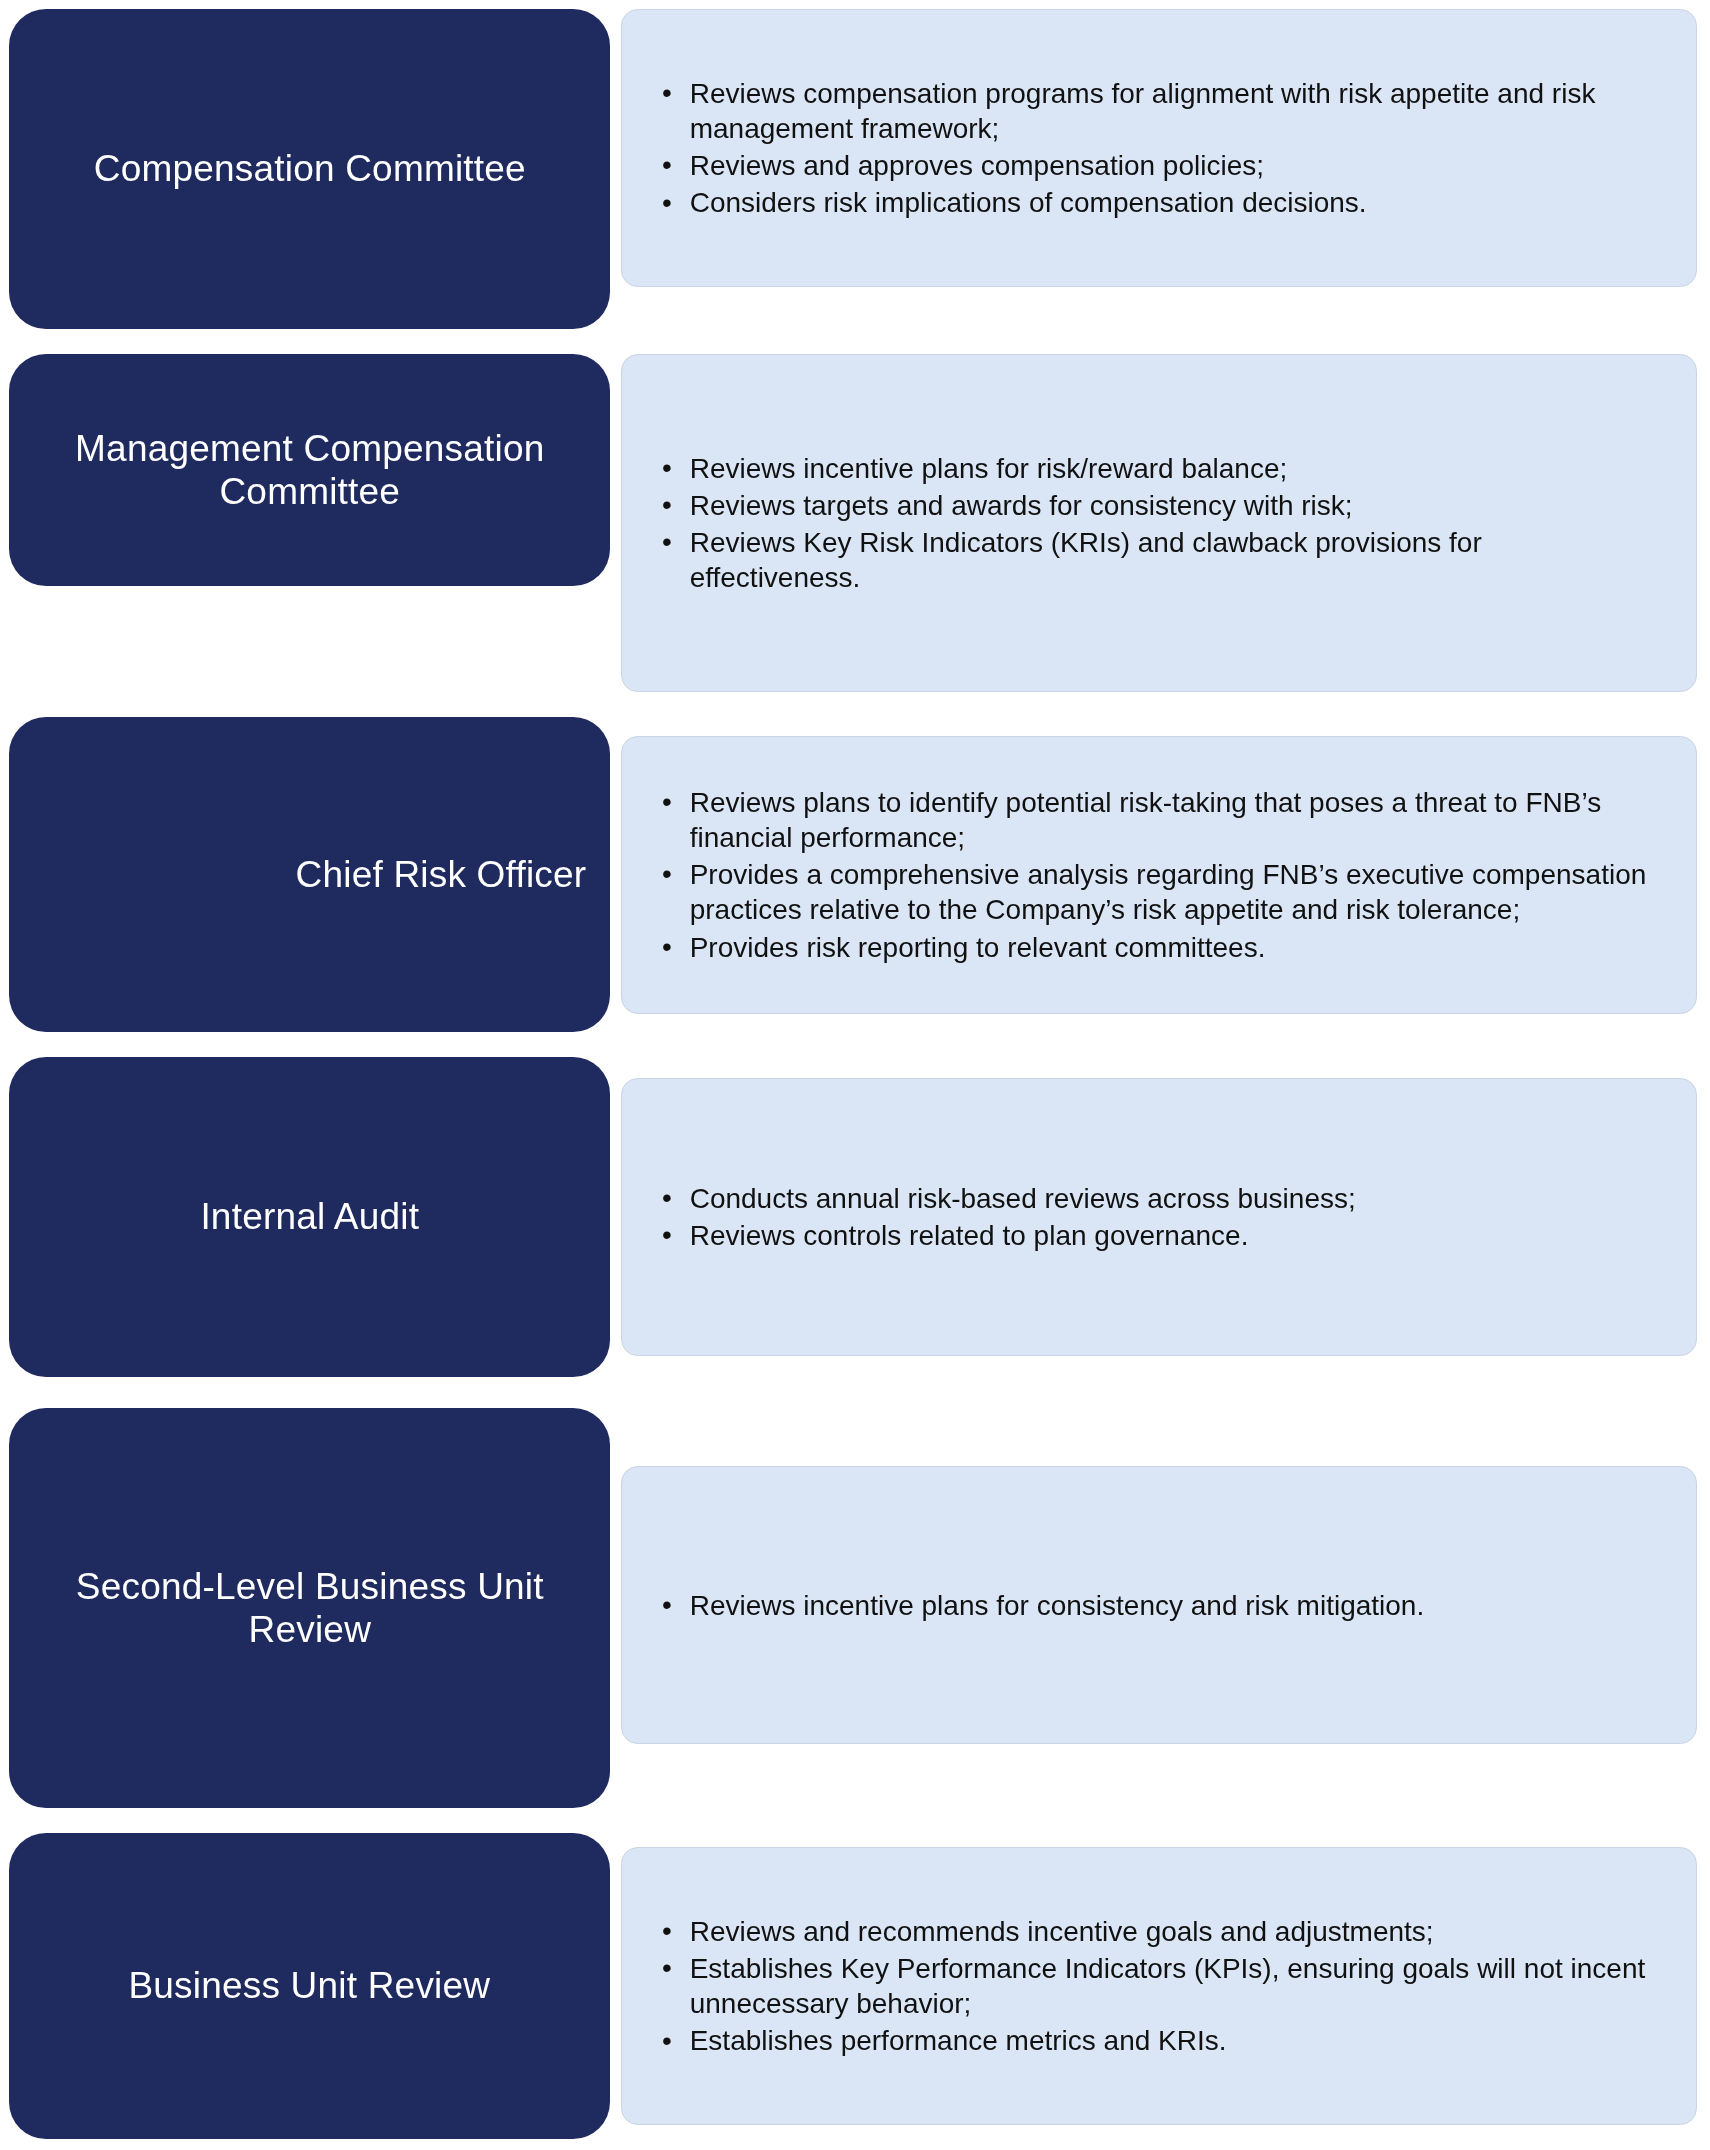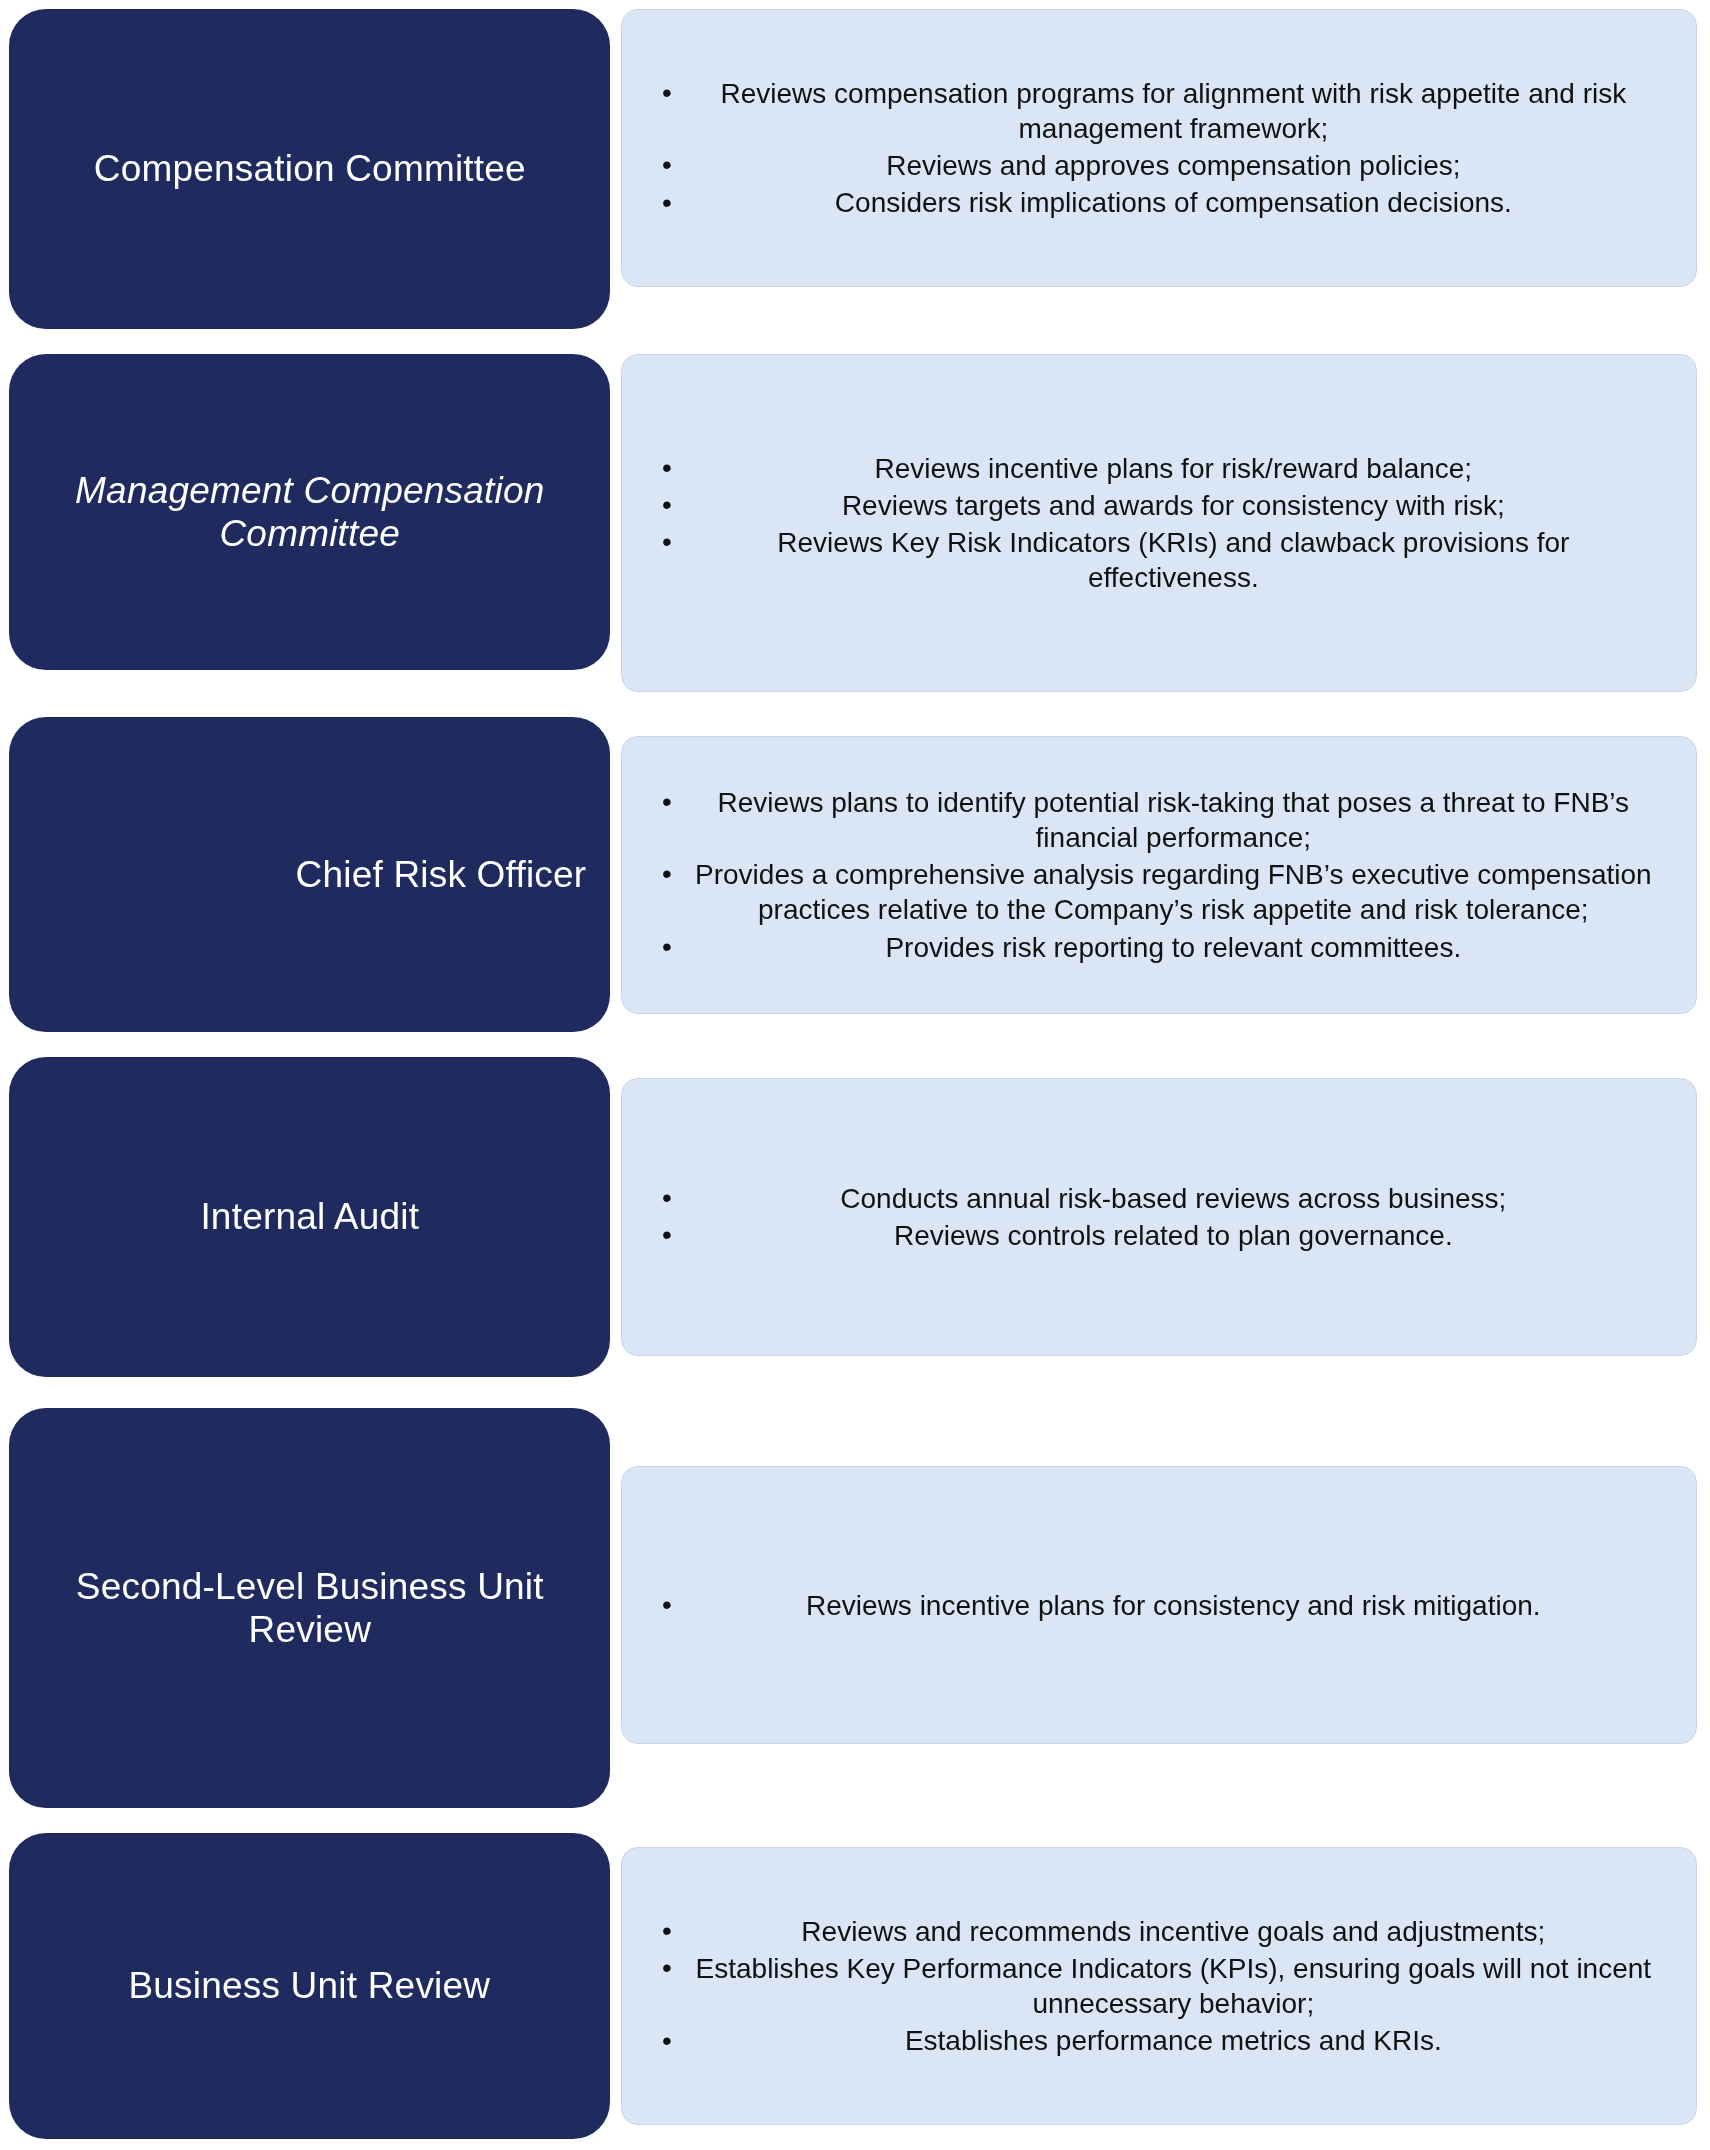--- a/index.html
+++ b/index.html
@@ -61,21 +61,20 @@
     margin-left: 11px;
     display: flex;
     align-items: center;
     padding: 13px 24px 13px 16.7px;
   }
   ul.bullets {
     margin: 15px;
     padding: 0 0 0 32px;
     list-style: none;
     width: 100%;
-    text-align: center;
   }
   ul.bullets li {
     position: relative;
     font-size: 28px;
     line-height: 1.26;
     color: #111111;
     margin: 0 0 1.9px 0;
     padding-left: 3.7px;
   }
   ul.bullets li:last-child {
@@ -87,21 +86,21 @@
     left: -24px;
     top: -0.9px;
     font-size: 28px;
     color: #111111;
   }
 
   
   .row-0 .role-box { height: 320px; }
   .row-0 .detail-box { height: 278px; margin-top: 0; align-self: flex-start; }
 
-  .row-1 .role-box { height: 316px; font-style: italic; }
+  .row-1 .role-box { height: 232px; }
   .row-1 .detail-box { height: 338px; align-self: center; }
 
   .row-2 .role-box { height: 315px; justify-content: flex-end; }
   .row-2 .detail-box { height: 278px; align-self: center; }
 
   .row-3 .role-box { height: 320px; }
   .row-3 .detail-box { height: 278px; align-self: center; }
 
   .row-4 .role-box { height: 400px; margin-top: 6px; }
   .row-4 .detail-box { height: 278px; align-self: center; }

